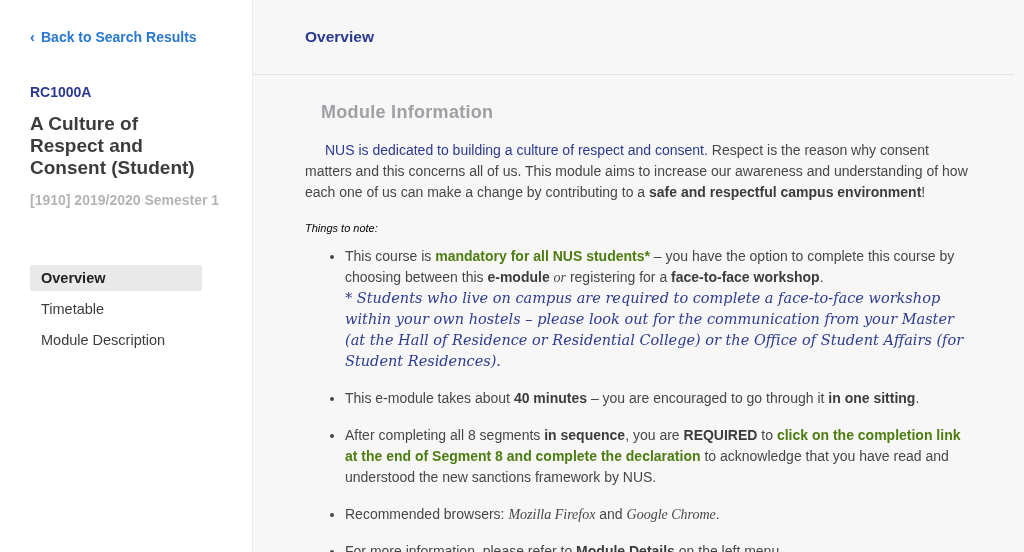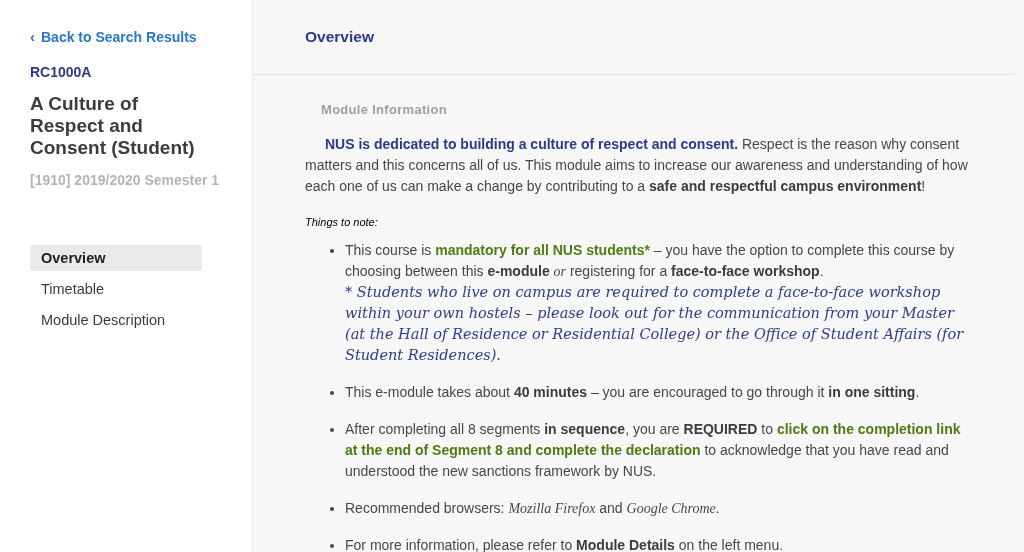--- a/index.html
+++ b/index.html
@@ -30,20 +30,21 @@
     gap: 6px;
     cursor: pointer;
     margin-bottom: 19px;
   }
   .back-link .chev { font-size: 15px; line-height: 1; }
   .course-code {
     color: #2b3990;
     font-weight: 700;
     font-size: 14px;
     margin-bottom: 13px;
+    margin-top: 20px;
   }
   .course-title {
     color: #3c3c3e;
     font-weight: 700;
     font-size: 19px;
     line-height: 22px;
     max-width: 176px;
     margin: 0 0 13px 0;
   }
   .semester {
@@ -79,21 +80,21 @@
   .page-title {
     color: #2b3990;
     font-size: 15.5px;
     font-weight: 700;
     margin: 0;
   }
   .content-body { padding: 27px 30px 0 52px; max-width: 745px; }
   .section-label {
     color: #9fa0a4;
     font-weight: 700;
-    font-size: 13px;
+    font-size: 18px;
     letter-spacing: 0.3px;
     margin-bottom: 17px;
     padding-left: 16px;
   }
   .rich, .bullets li {
     font-size: 14px;
     line-height: 21px;
     color: #47474a;
   }
   .intro { margin: 0 0 19px 0; max-width: 690px; }
@@ -101,21 +102,21 @@
     font-weight: 400;
     font-style: italic;
     color: #000000;
     font-size: 11px;
     margin: 0 0 12px 0;
   }
   ul.bullets { margin: 0; padding: 0 0 0 40px; max-width: 690px; }
   ul.bullets li { margin-bottom: 16px; }
 
   
-  .run-bnavy { font-weight: 700; color: #2b3990; padding-left: 20px; }
+  .run-bnavy { font-weight: 400; color: #2b3990; padding-left: 20px; }
   .run-b     { font-weight: 700; color: #3c3c3e; }
   .run-i     { font-style: italic; font-family: Liberation Serif, serif; }
   .run-bred  { font-weight: 700; color: #4d7c0f; }
   .run-note  {
     font-family: "DejaVu Serif", serif;
     font-style: italic;
     color: #2e3d8f;
     font-size: 14.5px;
   }
 </style>

